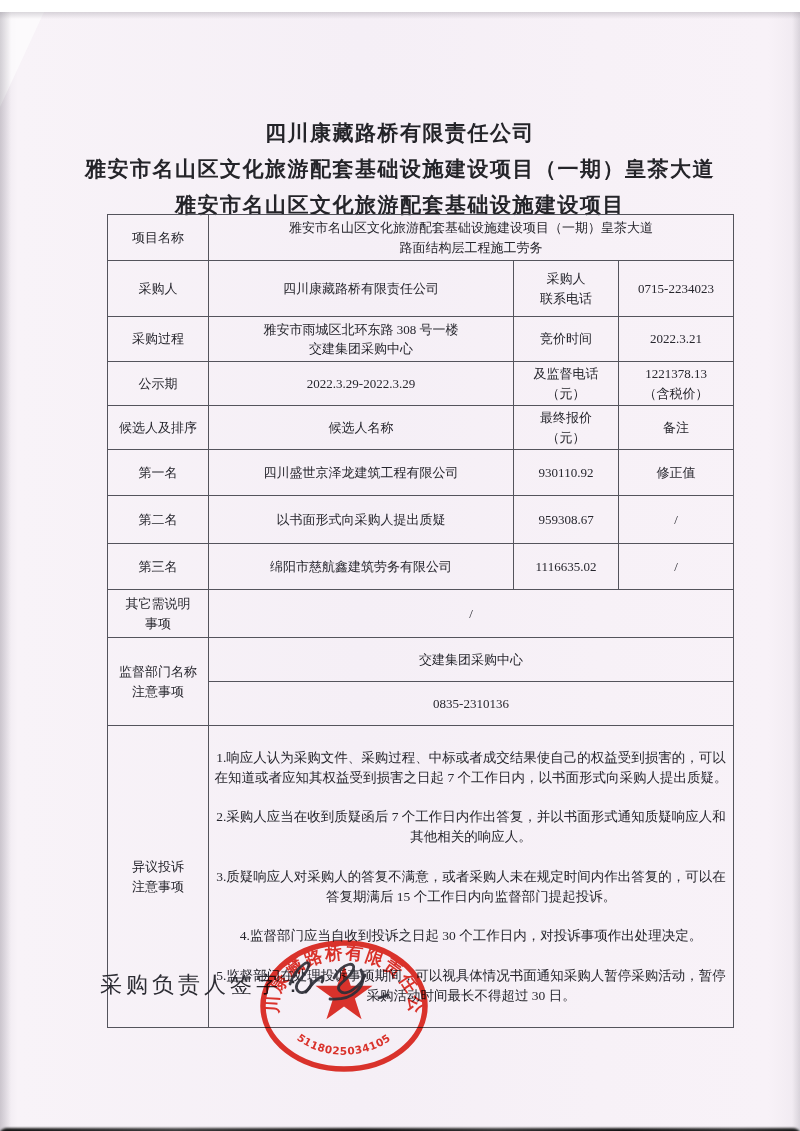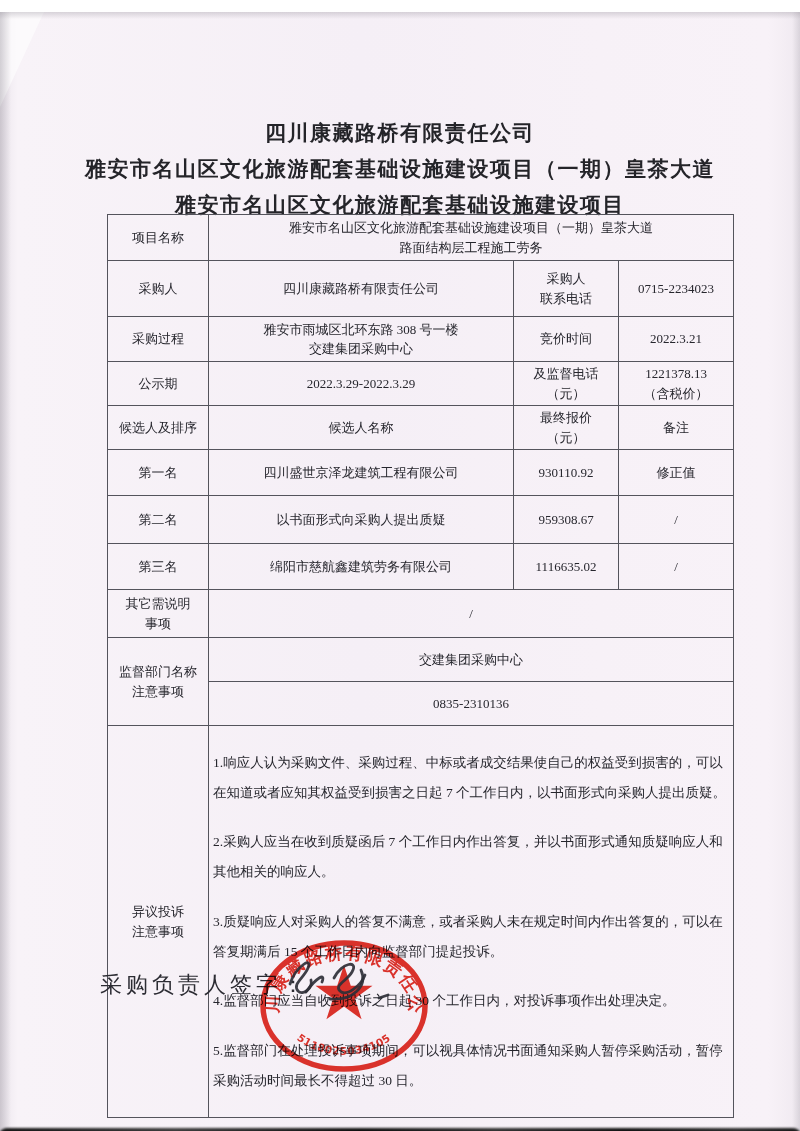--- a/index.html
+++ b/index.html
@@ -43,21 +43,21 @@
     font-size:13px;color:var(--ink);font-family:Liberation Serif, serif;
   }
   table.doc td{
     border:1.2px solid var(--line);
     text-align:center;vertical-align:middle;
     padding:2px 4px;line-height:1.5;
     white-space:pre-line;
   }
   td.left{text-align:left;padding-left:10px;}
   .notes-cell{text-align:left;vertical-align:middle;padding:6px 9px 6px 9px;}
-  .notes-cell .note-item{font-size:13.5px;line-height:30px;text-align:left;white-space:normal;}
+  .notes-cell .note-item{font-size:13.5px;line-height:20px;text-align:center;white-space:normal;}
 
   
   .sig-label{
     position:absolute;left:100px;top:958px;
     font-size:22px;letter-spacing:4px;color:#2c2c33;white-space:nowrap;
   }
 
   
   .stamp{position:absolute;left:257px;top:926px;width:174px;height:138px;
     mix-blend-mode:multiply;opacity:.93;}

